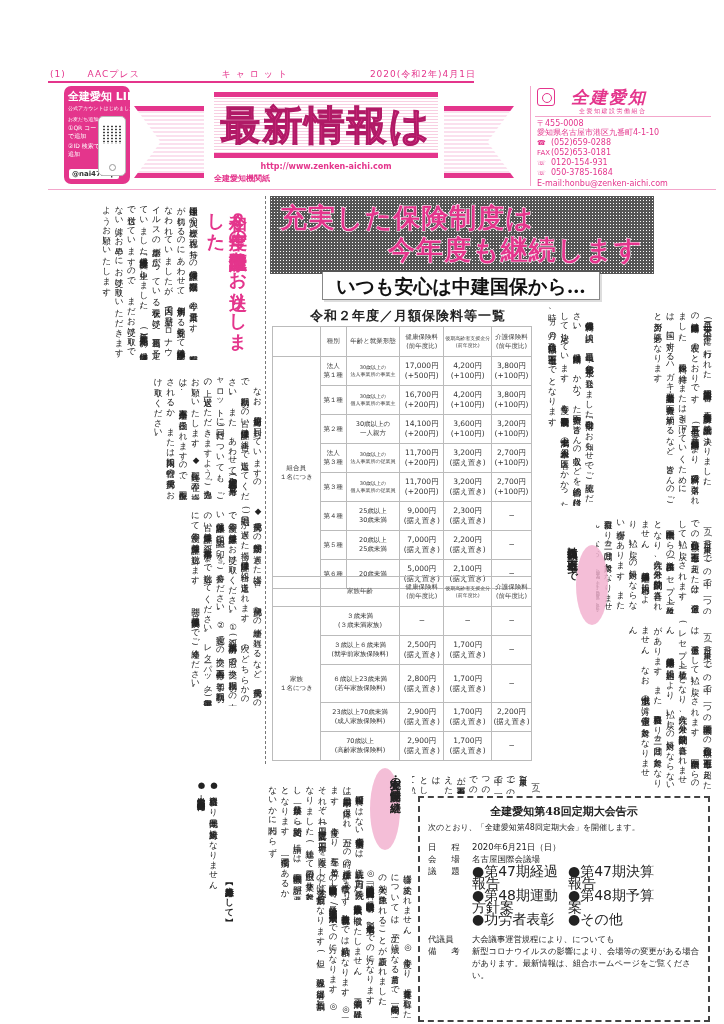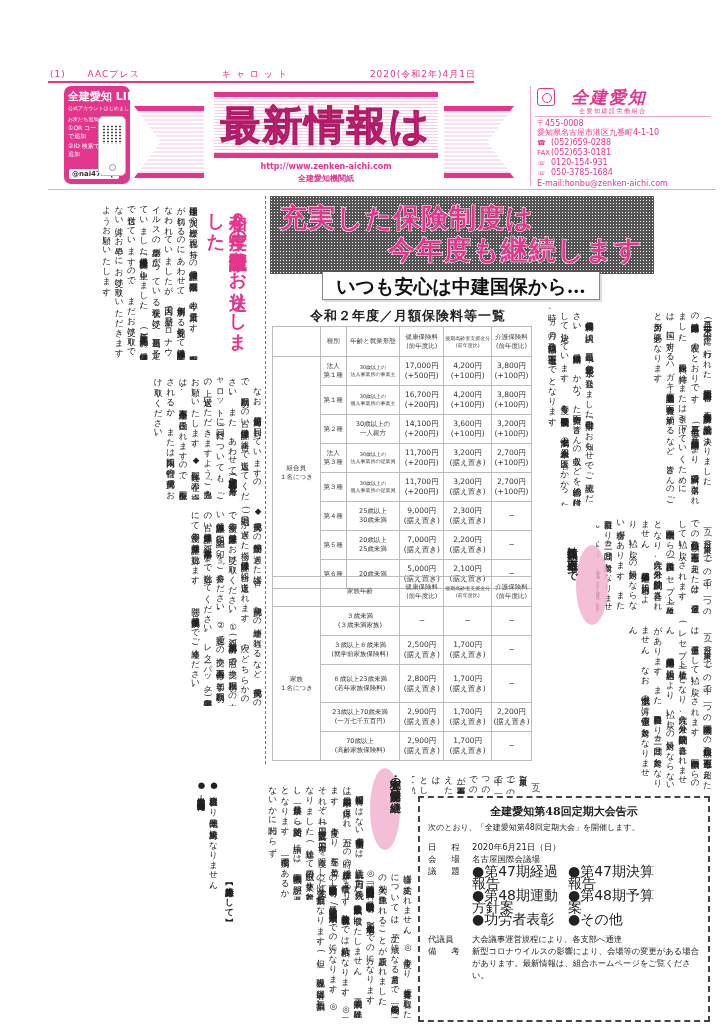--- a/index.html
+++ b/index.html
@@ -46,21 +46,21 @@
   .ribbon-tail.l { left: 0; clip-path: polygon(0 0, 100% 0, 100% 100%, 0 100%, 38% 50%); }
   .ribbon-tail.r { right: 0; clip-path: polygon(0 0, 100% 0, 62% 50%, 100% 100%, 0 100%); }
   .banner-main {
     position: absolute; left: 80px; top: 6px; width: 224px; height: 66px;
     background: repeating-linear-gradient(0deg, #f8cfe2 0 1px, #fff 1px 3px);
     border-top: 5px solid #e4358c; border-bottom: 5px solid #e4358c;
     display: flex; align-items: center; justify-content: center;
   }
   .banner-title { font-size: 40px; font-weight: bold; color: #e4358c; letter-spacing: 2px; -webkit-text-stroke: 1px #b01a66; }
   .banner-url { position: absolute; left: 80px; width: 224px; top: 76px; text-align: center; font-size: 8px; color: #e4358c; font-weight: bold; }
-  .banner-organ { position: absolute; left: 80px; width: 224px; top: 87px; text-align: center; font-size: 8px; color: #e4358c; font-weight: bold; }
+  .banner-organ { position: absolute; left: 80px; width: 224px; top: 87px; font-size: 8px; color: #e4358c; font-weight: bold; }
 
   
   .org-box { position: absolute; left: 530px; top: 86px; width: 184px; height: 100px; border-left: 1px solid #f3a6cb; padding-left: 1px; }
   .org-logo { position: absolute; left: 6px; top: 2px; width: 18px; height: 18px; border: 1px solid #e4358c; border-radius: 3px; }
   .org-logo::after { content:""; position:absolute; left:4px; top:4px; width:8px; height:8px; border-radius:50%; border: 1px solid #e4358c; }
   .org-name { position: absolute; left: 40px; top: 0; font-size: 17px; font-weight: bold; color: #e4358c; font-style: italic; letter-spacing: 2px; }
   .org-full { position: absolute; left: 48px; top: 21px; font-size: 6px; color: #e4358c; letter-spacing: 1.5px; }
   .org-rule { position: absolute; left: 4px; top: 30px; width: 176px; height: 1px; background: #f3a6cb; }
   .org-lines { position: absolute; left: 6px; top: 33px; font-size: 8px; line-height: 9.3px; color: #e4358c; }
   .org-lines .ic { display: inline-block; width: 14px; font-size: 7px; }
@@ -343,21 +343,21 @@
     <td style="white-space:pre-line">６歳以上23歳未満
 (若年家族保険料)</td>
     <td class="amt" style="white-space:pre-line">2,800円
 (据え置き)</td>
     <td class="amt" style="white-space:pre-line">1,700円
 (据え置き)</td>
     <td class="amt" style="white-space:pre-line">−</td>
   </tr>
   <tr style="height:29px;">
     <td style="white-space:pre-line">23歳以上70歳未満
-(一万七千五百円)</td>
+(成人家族保険料)</td>
     <td class="amt" style="white-space:pre-line">2,900円
 (据え置き)</td>
     <td class="amt" style="white-space:pre-line">1,700円
 (据え置き)</td>
     <td class="amt" style="white-space:pre-line">2,200円
 (据え置き)</td>
   </tr>
   <tr style="height:29px;">
     <td style="white-space:pre-line">70歳以上
 (高齢家族保険料)</td>
@@ -424,19 +424,19 @@
       <span>●第47期決算報告</span>
       <span>●第48期運動方針案</span>
       <span>●第48期予算案</span>
       <span>●功労者表彰</span>
       <span>●その他</span>
     </div>
   </div>
   <div style="height:8px"></div>
   <div class="notice-row">
     <span class="k" style="letter-spacing:0">代議員</span>
-    <span class="notice-note">大会議事運営規程により、各支部へ通達</span>
+    <span class="notice-note">大会議事運営規程により、についても</span>
   </div>
   <div class="notice-row">
     <span class="k">備 考</span>
     <span class="notice-note">新型コロナウイルスの影響により、会場等の変更がある場合があります。最新情報は、組合ホームページをご覧ください。</span>
   </div>
 </div>
 
 </body></html>

